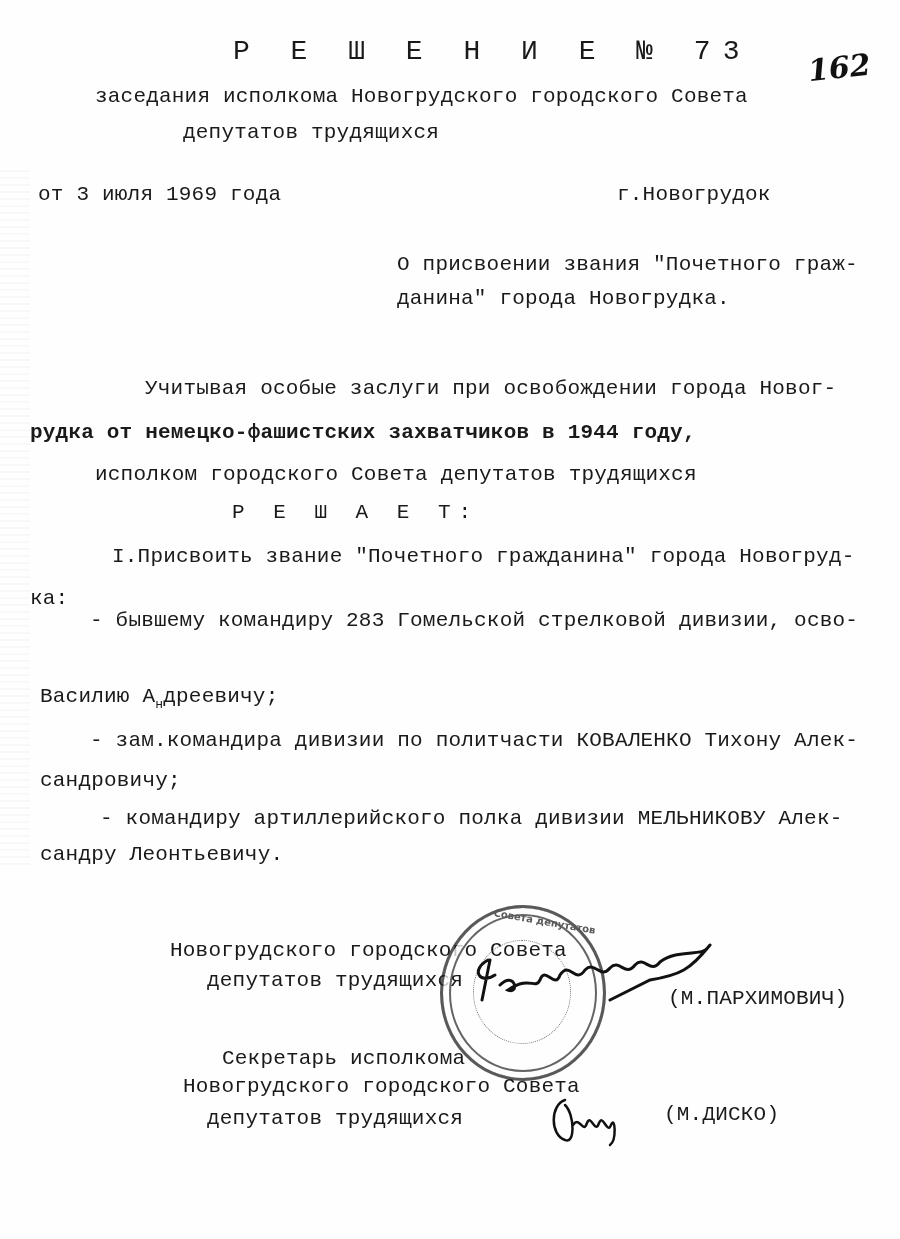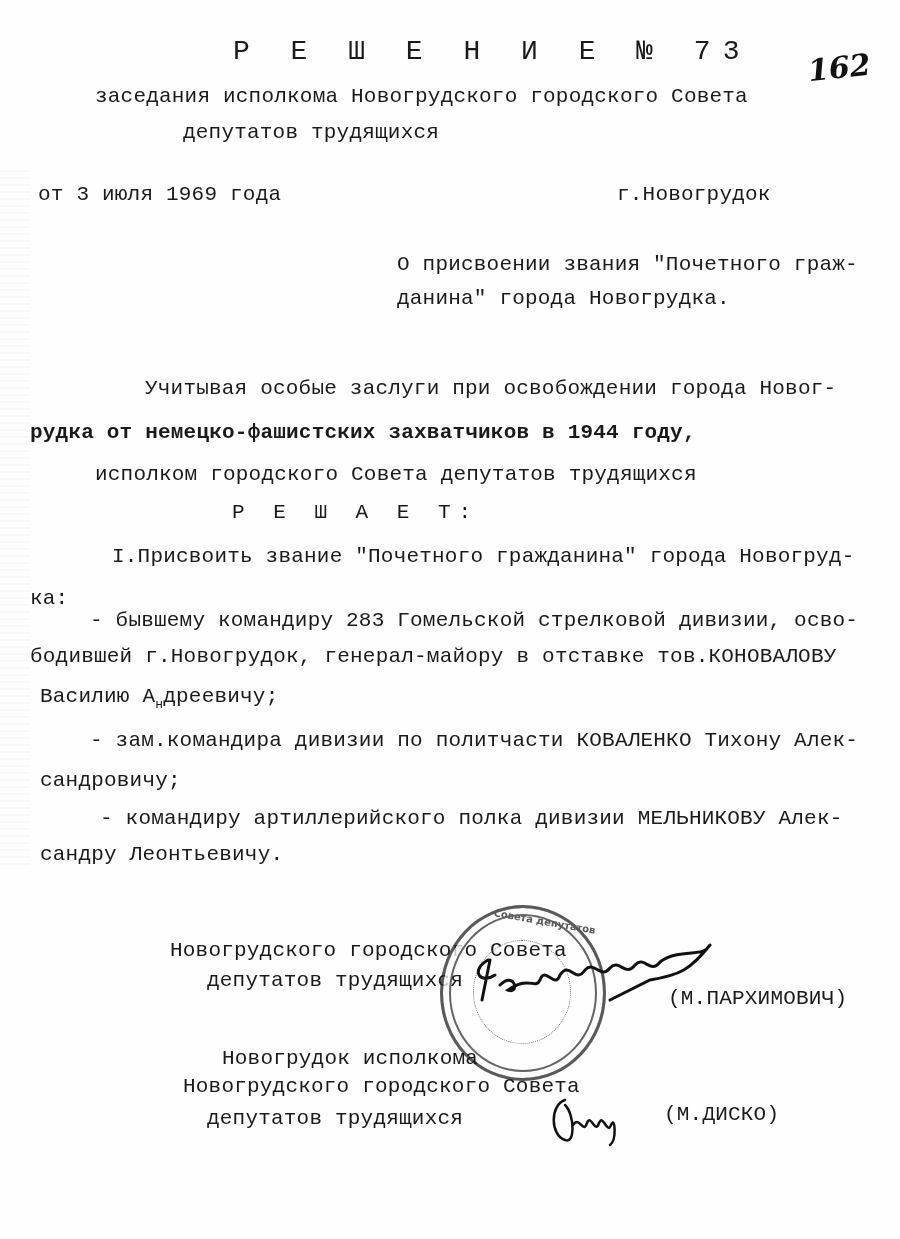--- a/index.html
+++ b/index.html
@@ -62,21 +62,20 @@
 
   <div class="t" style="left:145px; top:378px;">Учитывая особые заслуги при освобождении города Новог-</div>
   <div class="t" style="left:30px; top:422px;font-weight:bold;">рудка от немецко-фашистских захватчиков в 1944 году,</div>
   <div class="t" style="left:95px; top:464px;">исполком городского Совета депутатов трудящихся</div>
   <div class="t" style="left:232px; top:502px; letter-spacing:8px;">Р Е Ш А Е Т:</div>
 
   <div class="t" style="left:112px; top:546px;">I.Присвоить звание "Почетного гражданина" города Новогруд-</div>
   <div class="t" style="left:30px; top:588px;">ка:</div>
 
   <div class="t" style="left:90px; top:610px;">- бывшему командиру 283 Гомельской стрелковой дивизии, осво-</div>
-  <div class="t" style="left:30px; top:646px;">бодившей г.Новогрудок, генерал-майору в отставке тов.КОНОВАЛОВУ</div>
   <div class="t" style="left:90px; top:730px;">- зам.командира дивизии по политчасти КОВАЛЕНКО Тихону Алек-</div>
 
   <div class="t" style="left:40px; top:686px;"><span>Василию А</span><span class="sub">н</span><span>дреевичу;</span></div>
   <div class="t" style="left:40px; top:770px;">сандровичу;</div>
 
   <div class="t" style="left:40px; top:844px;">сандру Леонтьевичу.</div>
   <div class="t" style="left:100px; top:808px;">- командиру артиллерийского полка дивизии МЕЛЬНИКОВУ Алек-</div>
 
   <div class="t" style="left:170px; top:940px;">Новогрудского городского Совета</div>
   <div class="t" style="left:207px; top:970px;">депутатов трудящихся</div>
@@ -84,21 +83,21 @@
 
   <div class="stamp">
     <div class="stamp-inner"></div>
     <div class="stamp-text">Совета депутатов</div>
   </div>
 
   <svg class="sig" style="left:460px; top:930px;" width="270" height="80">
     <path d="M28 30 C 10 40, 20 55, 35 45 M30 30 L22 70 M40 55 C 55 40, 60 65, 48 60 C 70 45, 75 60, 80 50 C 85 35, 95 60, 100 45 C 110 30, 115 55, 125 40 C 135 30, 140 50, 150 38 C 160 28, 165 48, 175 35 C 185 25, 190 45, 200 32 C 215 20, 240 25, 245 20 M250 15 C 230 40, 220 45, 190 50 L150 70" fill="none" stroke="#111" stroke-width="3" stroke-linecap="round"></path>
   </svg>
 
-  <div class="t" style="left:222px; top:1048px;">Новогрудок исполкома</div>
+  <div class="t" style="left:222px; top:1048px;">Секретарь исполкома</div>
   <div class="t" style="left:183px; top:1076px;">Новогрудского городского Совета</div>
   <div class="t" style="left:207px; top:1108px;">депутатов трудящихся</div>
   <div class="t" style="left:664px; top:1104px;">(М.ДИСКО)</div>
 
   <svg class="sig" style="left:545px; top:1095px;" width="90" height="55">
     <path d="M20 5 C 5 10, 5 40, 20 45 C 30 50, 30 20, 20 10 M28 30 C 35 20, 38 40, 42 28 C 46 18, 50 40, 54 28 C 58 18, 62 40, 66 30 C 70 20, 72 45, 65 50" fill="none" stroke="#111" stroke-width="2.5" stroke-linecap="round"></path>
   </svg>
 </div>
 
 </body></html>

